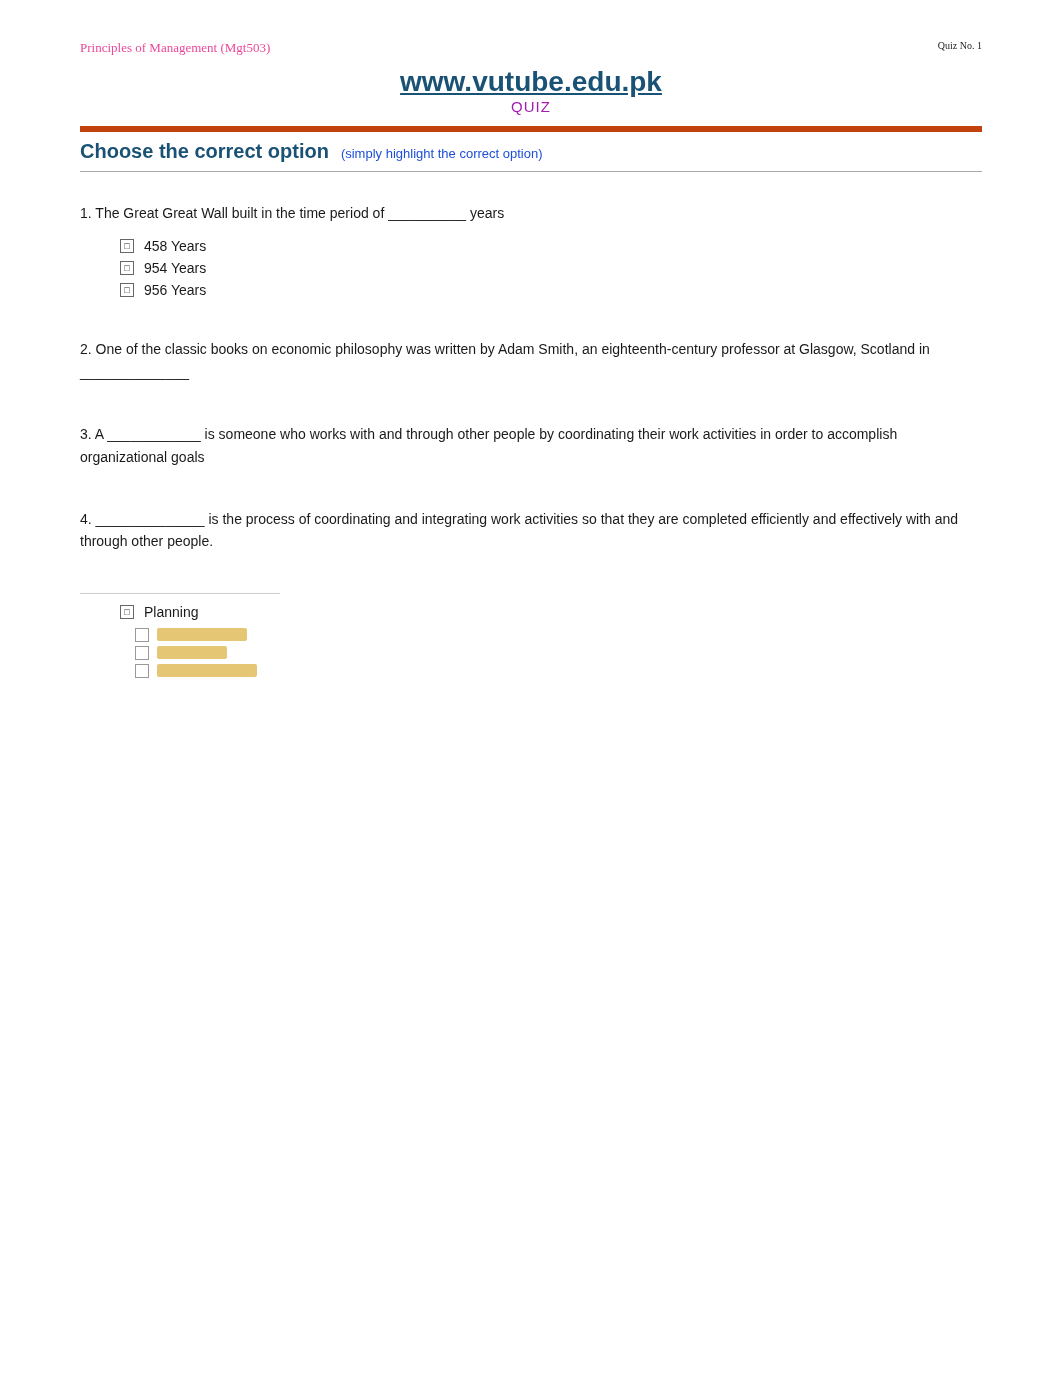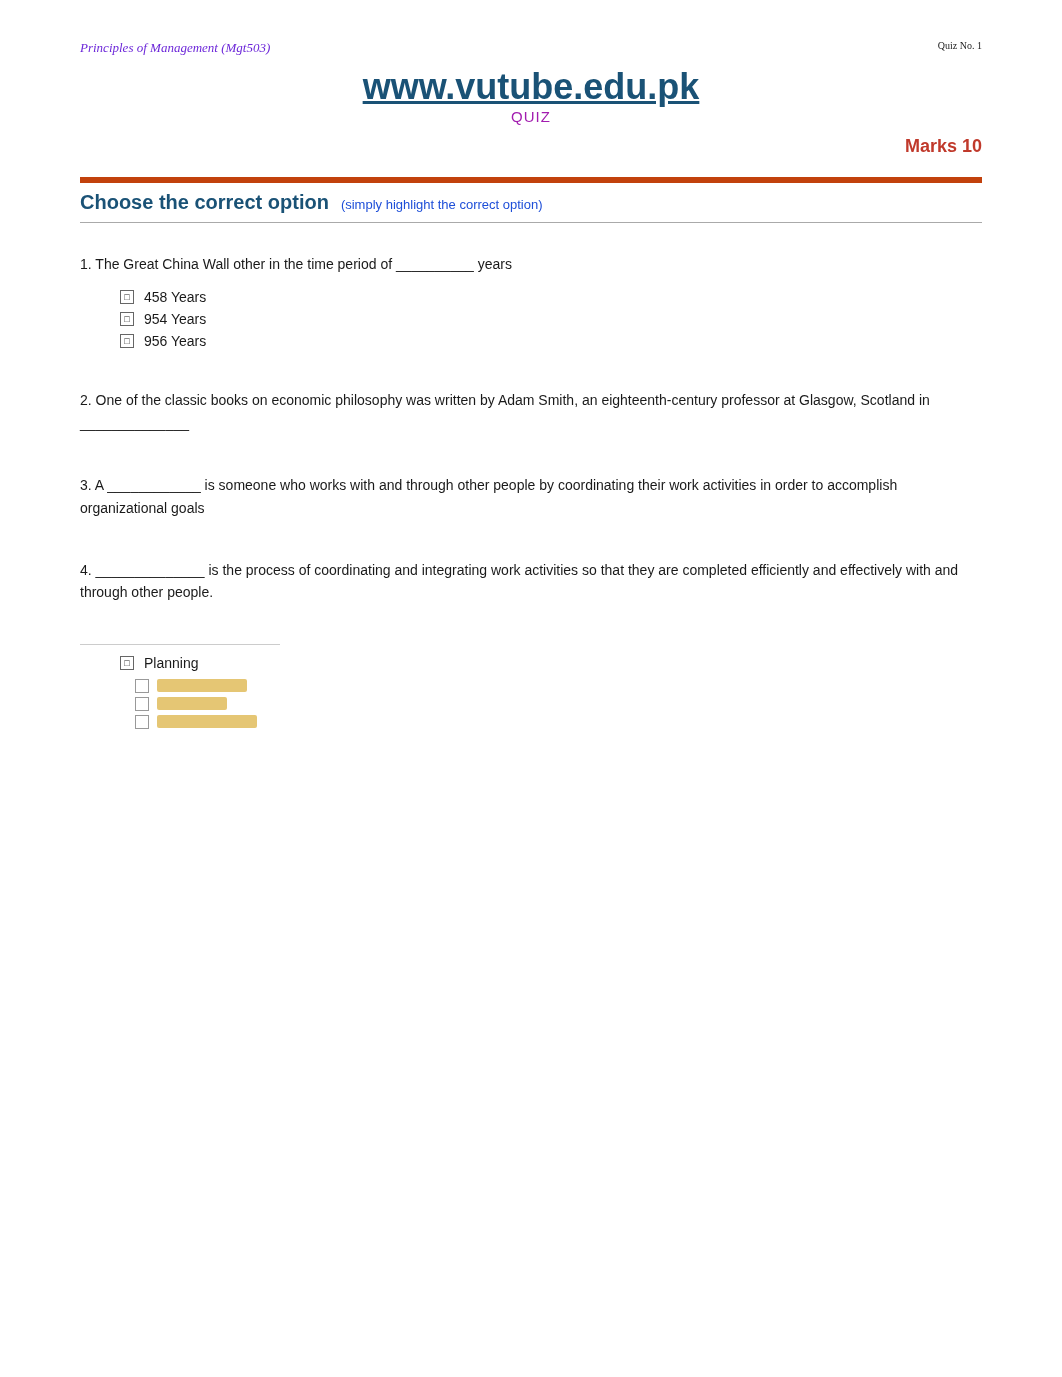--- a/index.html
+++ b/index.html
@@ -27,36 +27,35 @@
 
     .header {
       display: flex;
       justify-content: space-between;
       align-items: flex-start;
       margin-bottom: 10px;
     }
 
     .header-left {
       font-size: 13px;
-      color: #6d28d9;
-      font-style: italic;
+      color: #ec4899;
     }
 
     .header-right {
       font-size: 10px;
       color: #222;
     }
 
     .title-section {
       text-align: center;
       margin-bottom: 10px;
     }
 
     .website-title {
-      font-size: 36px;
+      font-size: 28px;
       color: #1a5276;
       font-family: Arial, sans-serif;
       font-weight: bold;
       text-decoration: underline;
       display: block;
     }
 
     .quiz-subtitle {
       font-size: 15px;
       color: #a21caf;
@@ -170,32 +169,29 @@
   <div class="header">
     <span class="header-left">Principles of Management (Mgt503)</span>
     <span class="header-right">Quiz No. 1</span>
   </div>
 
   <div class="title-section">
     <span class="website-title">www.vutube.edu.pk</span>
     <span class="quiz-subtitle">QUIZ</span>
   </div>
 
-  <div class="marks-section">
-    <span class="marks-text">Marks 10</span>
-  </div>
 
   <div class="instruction-line">
     <span class="instruction-main">Choose the correct option</span>
     <span class="instruction-sub">(simply highlight the correct option)</span>
   </div>
 
   <div class="question-block">
     <p class="question-text">
-      <span>1</span>. <span>The Great China Wall other in the time period of __________ years</span>
+      <span>1</span>. <span>The Great Great Wall built in the time period of __________ years</span>
     </p>
     <ul class="options-list">
       <li>
         <span class="option-square">□</span>
         <span>458 Years</span>
       </li>
       <li>
         <span class="option-square">□</span>
         <span>954 Years</span>
       </li>

